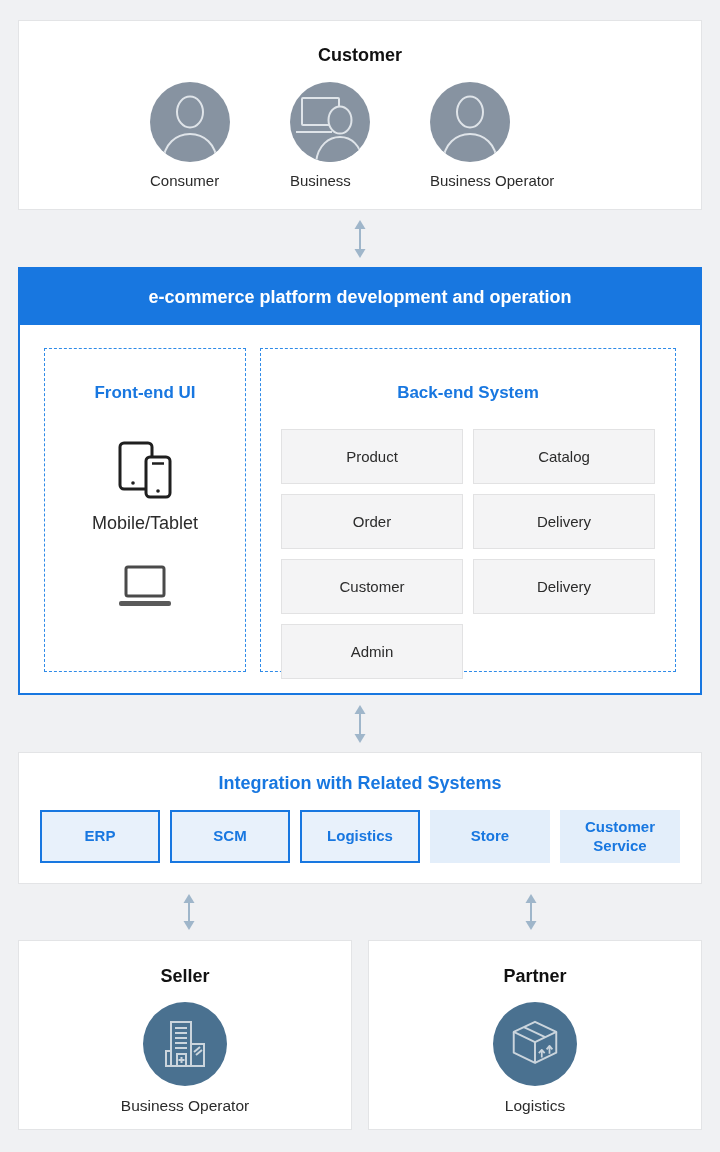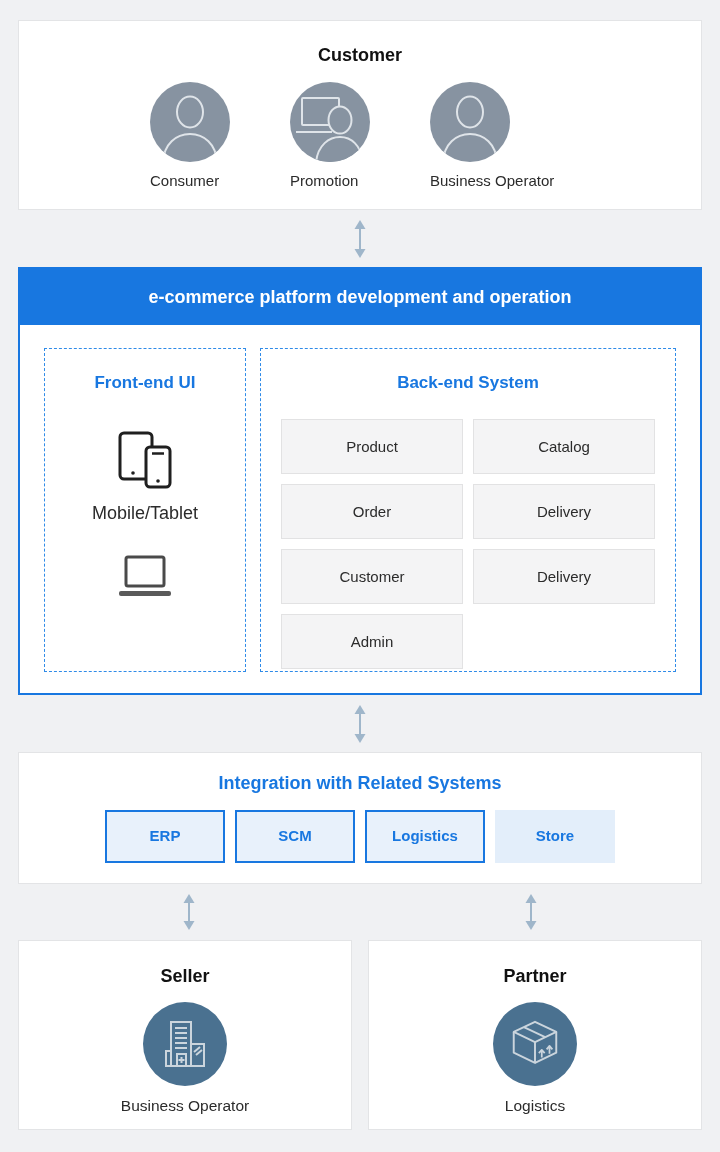--- a/index.html
+++ b/index.html
@@ -38,21 +38,21 @@
   
   .platform-panel { border: 2px solid #1877E0; background: #fff; height: 428px; }
   .platform-header {
     height: 56px; background: #1877E0; color: #fff;
     display: flex; align-items: center; justify-content: center;
     font-size: 18px; font-weight: bold;
   }
   .platform-body { display: flex; gap: 14px; padding: 23px 24px 21px; height: 368px; }
   .dashed-box {
     border: 1px dashed #2F8BE8;
-    text-align: center; padding-top: 24px;
+    text-align: center; padding-top: 34px;
   }
   .frontend-box { width: 202px; }
   .backend-box { flex: 1; padding-left: 20px; padding-right: 20px; }
   .section-title { font-size: 17px; font-weight: bold; color: #1877E0; }
 
   .device { margin-top: 34px; }
   .device + .device { margin-top: 30px; }
   .device-icon { height: 66px; display: flex; align-items: center; justify-content: center; }
   .device-label { margin-top: 10px; font-size: 18px; color: #2b2b2b; }
 
@@ -110,21 +110,21 @@
 
       <div class="actor">
         <div class="avatar">
           <svg width="80" height="80" viewBox="0 0 80 80">
             <rect x="12" y="16" width="37" height="27" rx="1" fill="none" stroke="#DFE4E9" stroke-width="2"></rect>
             <path d="M6 50 H 42" fill="none" stroke="#DFE4E9" stroke-width="2"></path>
             <ellipse cx="50" cy="38" rx="11.5" ry="13.5" fill="#8793A1" stroke="#DFE4E9" stroke-width="2"></ellipse>
             <path d="M26 80 C 28 63 39 55 50 55 C 61 55 71 63 73 80" fill="#8793A1" stroke="#DFE4E9" stroke-width="2"></path>
           </svg>
         </div>
-        <div class="actor-label">Promotion</div>
+        <div class="actor-label">Business</div>
       </div>
 
       <div class="actor">
         <div class="avatar">
           <svg width="80" height="80" viewBox="0 0 80 80">
             <ellipse cx="40" cy="30" rx="13" ry="15.5" fill="none" stroke="#DFE4E9" stroke-width="2"></ellipse>
             <path d="M13 80 C 14 62 26 52 40 52 C 54 52 66 62 67 80" fill="none" stroke="#DFE4E9" stroke-width="2"></path>
           </svg>
         </div>
         <div class="actor-label">Business Operator</div>
@@ -199,20 +199,21 @@
     </span>
   </div>
 
   <div class="panel integration-panel">
     <div class="section-title" style="font-size:18px">Integration with Related Systems</div>
     <div class="chip-row">
       <div class="sys-chip outlined">ERP</div>
       <div class="sys-chip outlined">SCM</div>
       <div class="sys-chip outlined">Logistics</div>
       <div class="sys-chip plain">Store</div>
+      <div class="sys-chip plain">Customer Service</div>
     </div>
   </div>
 
   <div class="spacer-double">
     <div class="half">
       <span class="v-arrow">
         <svg width="14" height="36" viewBox="0 0 14 36">
           <line x1="7" y1="7" x2="7" y2="29" stroke="#9FB6CA" stroke-width="2"></line>
           <polygon points="7,0 12.5,9 1.5,9" fill="#9FB6CA"></polygon>
           <polygon points="7,36 12.5,27 1.5,27" fill="#9FB6CA"></polygon>

